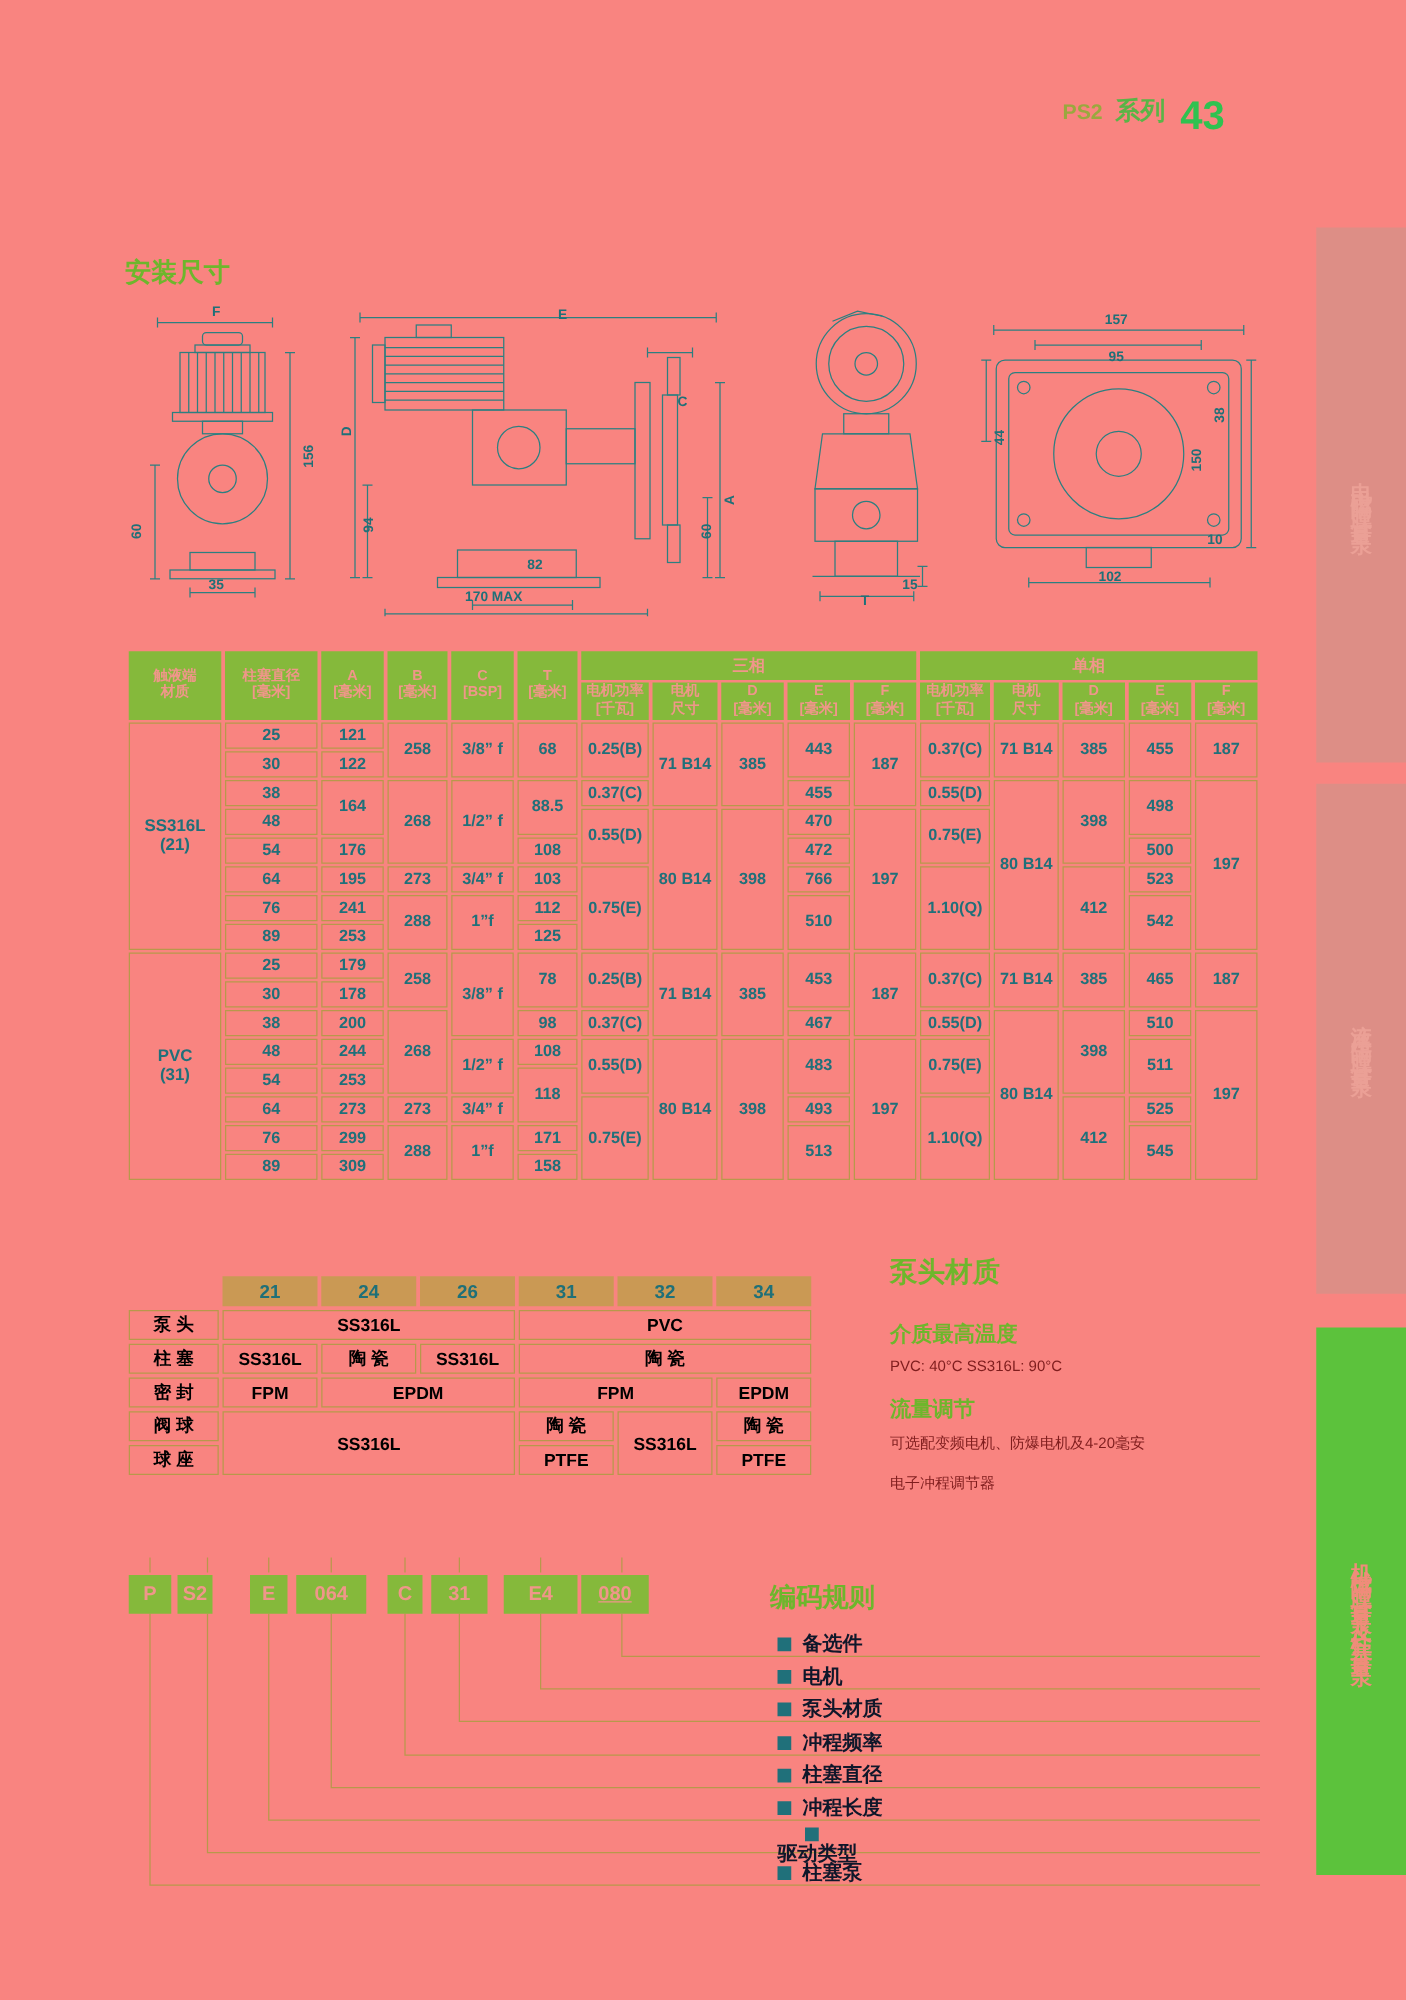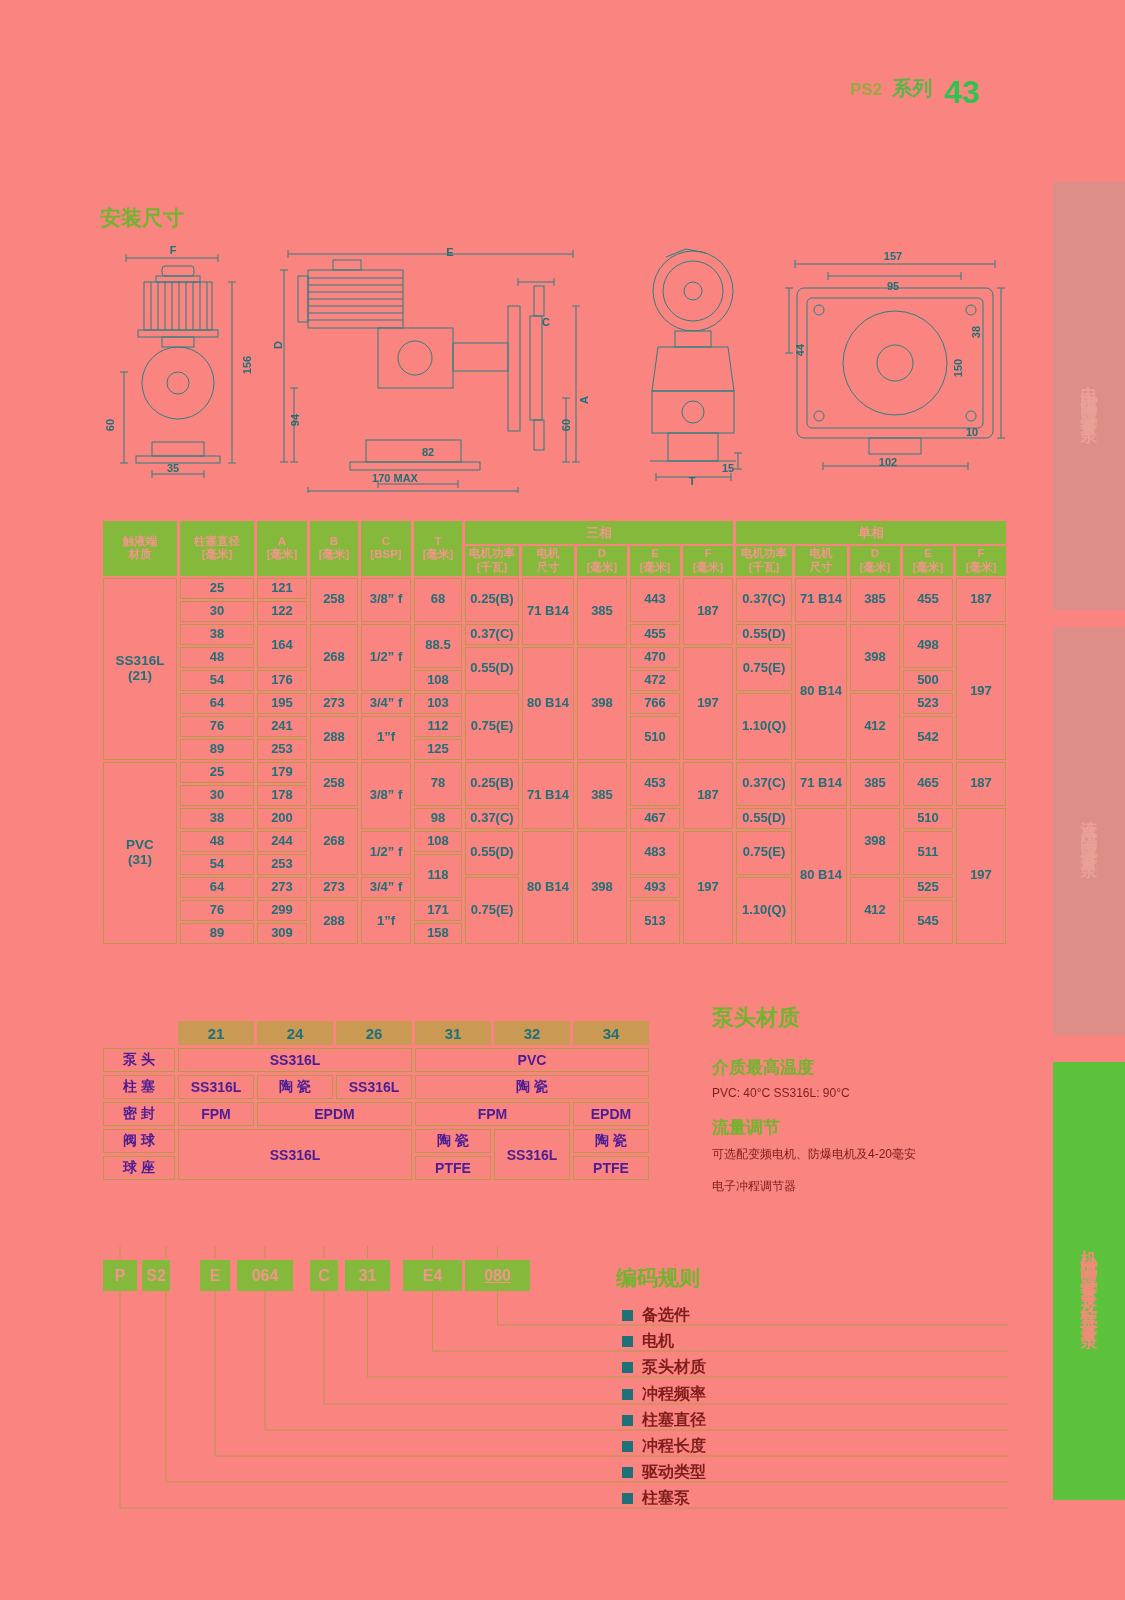--- a/index.html
+++ b/index.html
@@ -34,33 +34,33 @@
   #dim-table{position:absolute;left:100px;top:519px;border-collapse:separate;border-spacing:3px 2px;table-layout:fixed}
   #dim-table th{background:#85b93b;color:#f0968a;font-size:11.5px;font-weight:bold;line-height:1.2;padding:1px 0}
   #dim-table th.group-h{height:21px;font-size:13px}
   #dim-table td{border:1px solid #b8984b;color:#20707a;text-align:center;font-size:13px;
                 font-weight:bold;height:19px;padding:0;white-space:pre-line;line-height:1.1}
   #dim-table td.mat{font-size:13.5px}
 
   
   #mat-table{position:absolute;left:100px;top:1018px;border-collapse:separate;border-spacing:3px;table-layout:fixed}
   #mat-table th{background:#ca9954;color:#1f7078;font-size:15px;font-weight:bold;height:24px;padding:0}
-  #mat-table td{border:1px solid #b8984b;color:#4c1d95;text-align:center;font-size:14px;
+  #mat-table td{border:1px solid #b8984b;color:#000000;text-align:center;font-size:14px;
                 font-weight:bold;height:22px;padding:0 2px;white-space:nowrap}
   #mat-table td.blank{border:none}
 
   
   .info-line{position:absolute;left:712px;white-space:nowrap}
   .info-green{color:#6eb62c;font-size:17px;font-weight:bold}
   .info-teal{color:#7f1d1d;font-size:12px;font-weight:normal}
 
   
   .code-box{position:absolute;top:1260px;height:31px;background:#85b93b;color:#f0968a;
             font-size:16px;font-weight:bold;display:flex;align-items:center;justify-content:center}
-  .code-label{position:absolute;left:622px;display:flex;align-items:center;color:#7f1d1d;
+  .code-label{position:absolute;left:622px;display:flex;align-items:center;color:#0f172a;
               font-size:16px;font-weight:bold;white-space:nowrap}
   .code-label .bullet{display:inline-block;width:11px;height:11px;background:#20707a;margin-right:9px}
   #connector-svg{position:absolute;left:0;top:0;pointer-events:none}
 </style>
 </head>
 <body>
 
 <div id="page">
 
   <div class="hdr">
@@ -508,21 +508,21 @@
       <path d="M120 1246 V1258 M120 1291 V1508 H1008" stroke="#b8984b" fill="none"></path>
     </svg>
   <div id="code-boxes">
       <div class="code-box" style="left: 103px; width: 34px;">P</div>
       <div class="code-box" style="left: 142px; width: 28px;">S2</div>
       <div class="code-box" style="left: 200px; width: 30px;">E</div>
       <div class="code-box" style="left: 237px; width: 56px;">064</div>
       <div class="code-box" style="left: 310px; width: 28px;">C</div>
       <div class="code-box" style="left: 345px; width: 45px;">31</div>
       <div class="code-box" style="left: 403px; width: 59px;">E4</div>
-      <div class="code-box" style="left: 465px; width: 65px; text-decoration: underline;">080</div>
+      <div class="code-box" style="left: 465px; width: 54px; text-decoration: underline;">080</div>
     </div>
   <div id="code-labels">
       <div class="code-label" style="top: 1305px;">
         <span class="bullet"></span>
         <span>备选件</span>
       </div>
       <div class="code-label" style="top: 1331px;">
         <span class="bullet"></span>
         <span>电机</span>
       </div>
@@ -535,21 +535,21 @@
         <span>冲程频率</span>
       </div>
       <div class="code-label" style="top: 1410px;">
         <span class="bullet"></span>
         <span>柱塞直径</span>
       </div>
       <div class="code-label" style="top: 1436px;">
         <span class="bullet"></span>
         <span>冲程长度</span>
       </div>
-      <div class="code-label" style="top: 1462px;">
+      <div class="code-label" style="top: 1462px; flex-direction: column;">
         <span class="bullet"></span>
         <span>驱动类型</span>
       </div>
       <div class="code-label" style="top: 1488px;">
         <span class="bullet"></span>
         <span>柱塞泵</span>
       </div>
     </div>
 
 </div>

